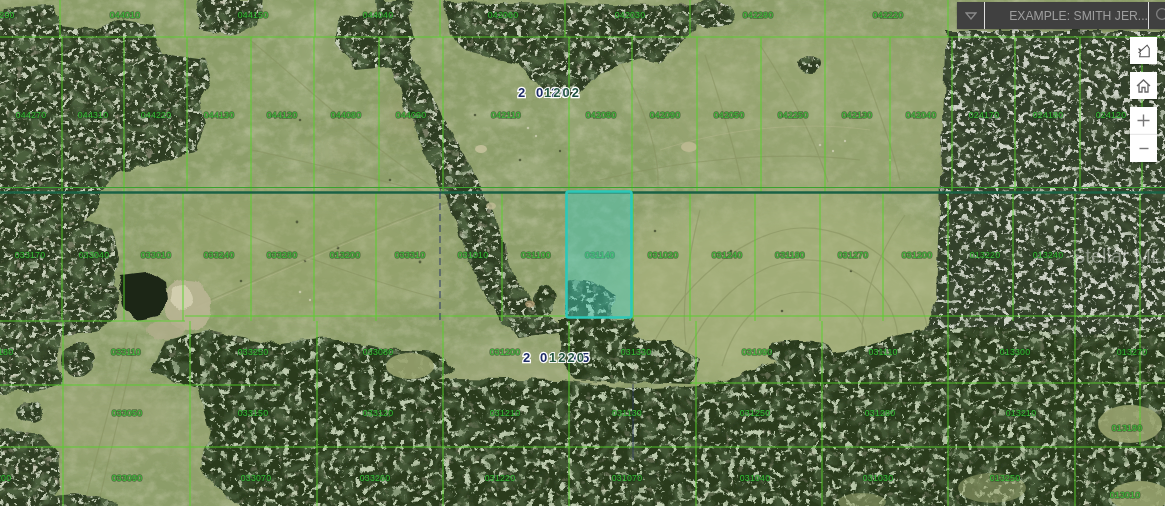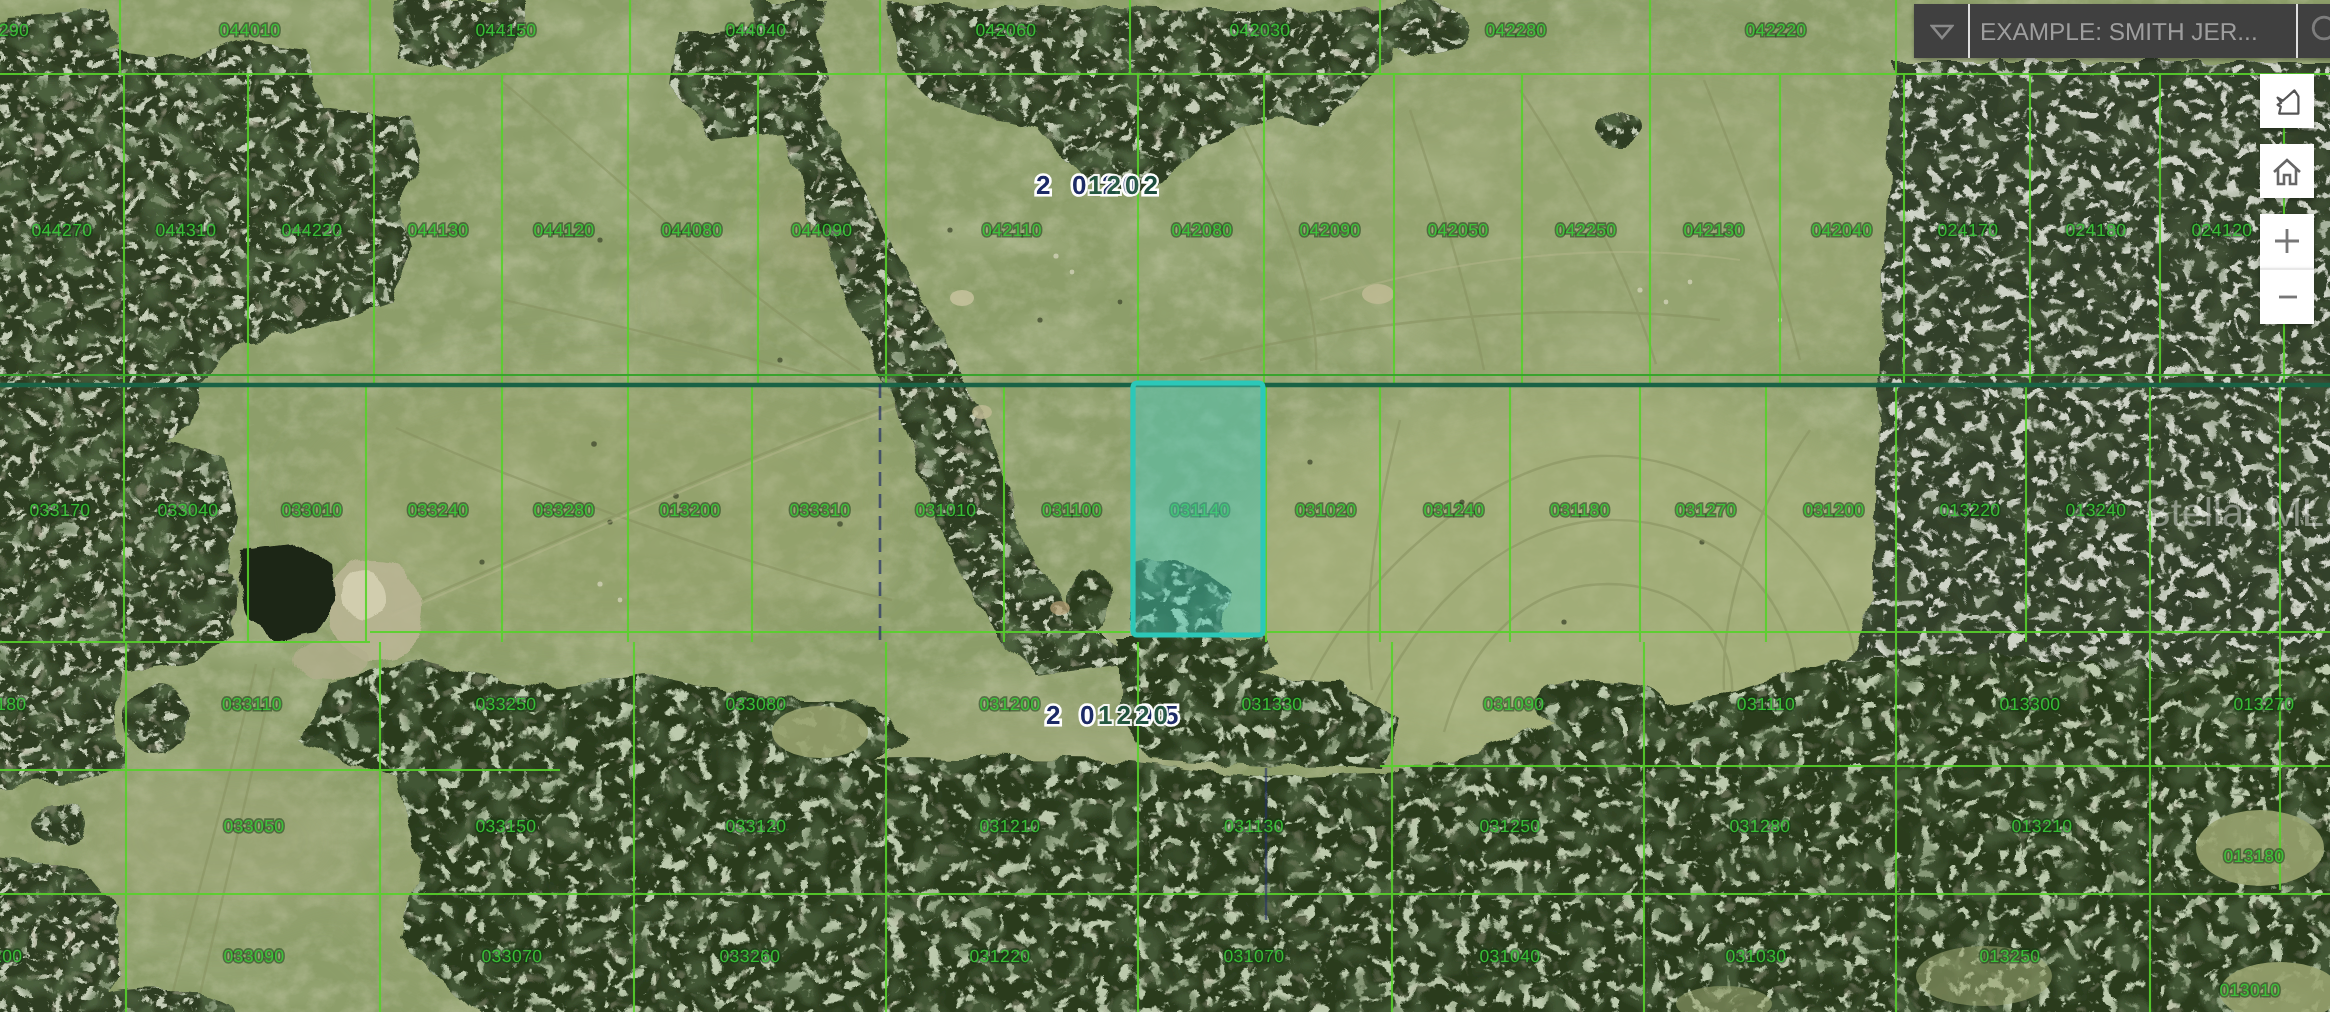--- a/index.html
+++ b/index.html
@@ -1,16 +1,16 @@
 <!DOCTYPE html>
 <html><head>
 <meta charset="utf-8">
 <style>
 html,body{margin:0;padding:0;background:#000;}
-#wrap{position:relative;width:1165px;height:506px;overflow:hidden;font-family:"Liberation Sans",sans-serif;}
+#wrap{position:relative;width:1165px;height:506px;overflow:hidden;font-family:"Liberation Sans",sans-serif;text-align:right;}
 #wrap svg.map{position:absolute;left:0;top:0;}
 .btn{position:absolute;width:27px;height:27px;background:#fff;box-shadow:0 1px 2px rgba(0,0,0,.3);display:flex;align-items:center;justify-content:center;}
 #searchbar{position:absolute;left:957px;top:2px;width:220px;height:27px;background:#404040;box-shadow:0 1px 2px rgba(0,0,0,.3);display:flex;align-items:center;}
 #searchbar .dd{width:27px;height:27px;display:flex;align-items:center;justify-content:center;border-right:1px solid #e0e0e0;}
 #searchbar .txt{flex:1;padding-left:5px;font-size:12.2px;color:#9e9e9e;white-space:nowrap;overflow:hidden;}
 #searchbar .mag{width:28px;height:27px;display:flex;align-items:center;justify-content:center;border-left:1px solid #e0e0e0;}
 </style>
 </head>
 <body>
 <div id="wrap">

